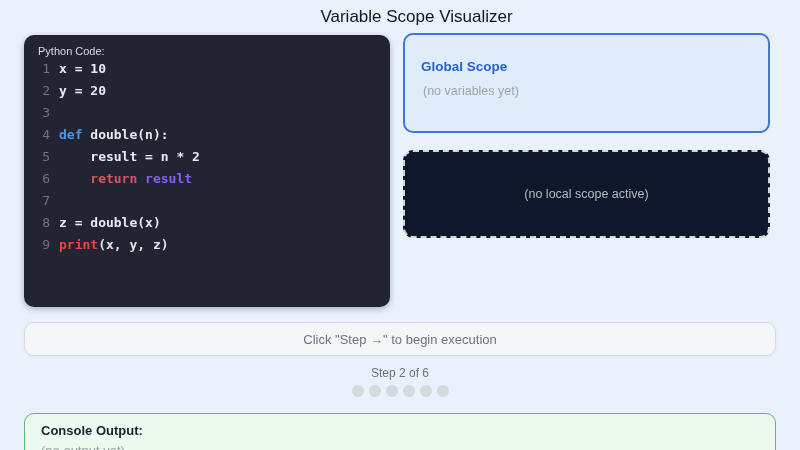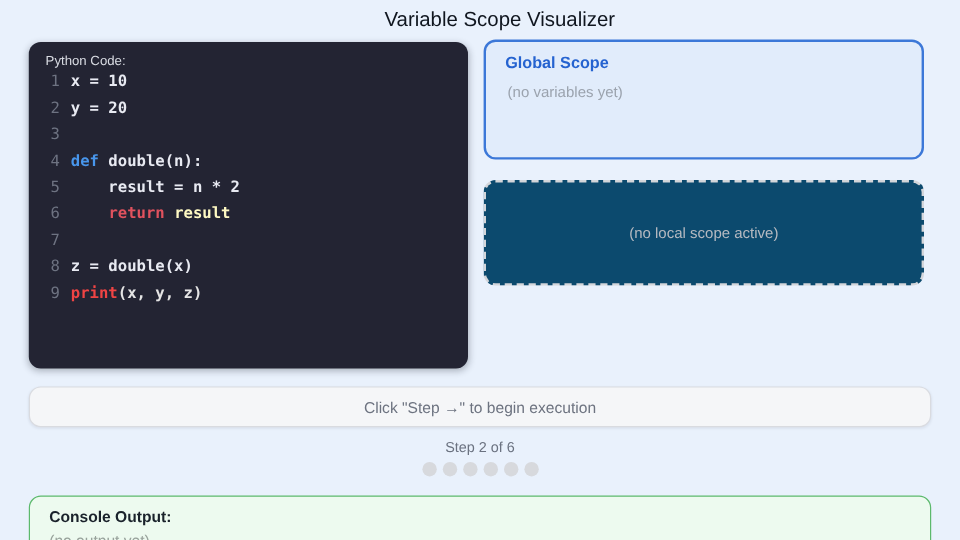--- a/index.html
+++ b/index.html
@@ -39,28 +39,28 @@
     font-weight: 400;
   }
   .code-text { font-weight: 600; }
   
   .global-panel {
     position: absolute; left: 403px; top: 33px;
     width: 367px; height: 100px;
     background: #e1ecfb;
     border: 2px solid #3c78d8;
     border-radius: 10px;
-    padding: 10px 16px;
+    padding: 24px 16px;
   }
   .global-title { color: #2563d0; font-weight: bold; font-size: 13.5px; }
   .global-empty { color: #9ba3ae; font-size: 12.5px; margin-top: 10px; padding-left: 2px; }
   .local-panel {
     position: absolute; left: 403px; top: 150px;
     width: 367px; height: 88px;
-    background: #0c4a6e;
+    background: #0f172a;
     border: 2px dashed #d4d6da;
     border-radius: 10px;
     display: flex; align-items: center; justify-content: center;
   }
   .local-empty { color: #b6bac1; font-size: 12.5px; }
   
   .step-bar {
     position: absolute; left: 24px; top: 322px;
     width: 752px; height: 34px;
     background: #f5f6f8;
@@ -102,21 +102,21 @@
 <h1 class="page-title">Variable Scope Visualizer</h1>
 
 <div class="code-panel">
   <div class="code-label">Python Code:</div>
   <div class="code-lines">
       <div class="code-line"><span class="line-num" style="color: rgb(110, 115, 130);">1</span><span class="code-text"><span style="color: rgb(232, 234, 242);">x = 10</span></span></div>
       <div class="code-line"><span class="line-num" style="color: rgb(110, 115, 130);">2</span><span class="code-text"><span style="color: rgb(232, 234, 242);">y = 20</span></span></div>
       <div class="code-line"><span class="line-num" style="color: rgb(110, 115, 130);">3</span><span class="code-text"></span></div>
       <div class="code-line"><span class="line-num" style="color: rgb(110, 115, 130);">4</span><span class="code-text"><span style="color: rgb(72, 150, 236);">def</span><span style="color: rgb(232, 234, 242);"> double(n):</span></span></div>
       <div class="code-line"><span class="line-num" style="color: rgb(110, 115, 130);">5</span><span class="code-text"><span style="color: rgb(232, 234, 242);">    result = n * 2</span></span></div>
-      <div class="code-line"><span class="line-num" style="color: rgb(110, 115, 130);">6</span><span class="code-text"><span style="color: rgb(232, 234, 242);">    </span><span style="color: rgb(224, 82, 94);">return</span><span style="color: #fef9c3;"> result</span></span></div>
+      <div class="code-line"><span class="line-num" style="color: rgb(110, 115, 130);">6</span><span class="code-text"><span style="color: rgb(232, 234, 242);">    </span><span style="color: rgb(224, 82, 94);">return</span><span style="color: #8b5cf6;"> result</span></span></div>
       <div class="code-line"><span class="line-num" style="color: rgb(110, 115, 130);">7</span><span class="code-text"></span></div>
       <div class="code-line"><span class="line-num" style="color: rgb(110, 115, 130);">8</span><span class="code-text"><span style="color: rgb(232, 234, 242);">z = double(x)</span></span></div>
       <div class="code-line"><span class="line-num" style="color: rgb(110, 115, 130);">9</span><span class="code-text"><span style="color: #ef4444;">print</span><span style="color: #e5e5e5;">(x, y, z)</span></span></div>
     </div>
 </div>
 
 <div class="global-panel">
   <div class="global-title">Global Scope</div>
   <div class="global-empty">(no variables yet)</div>
 </div>

